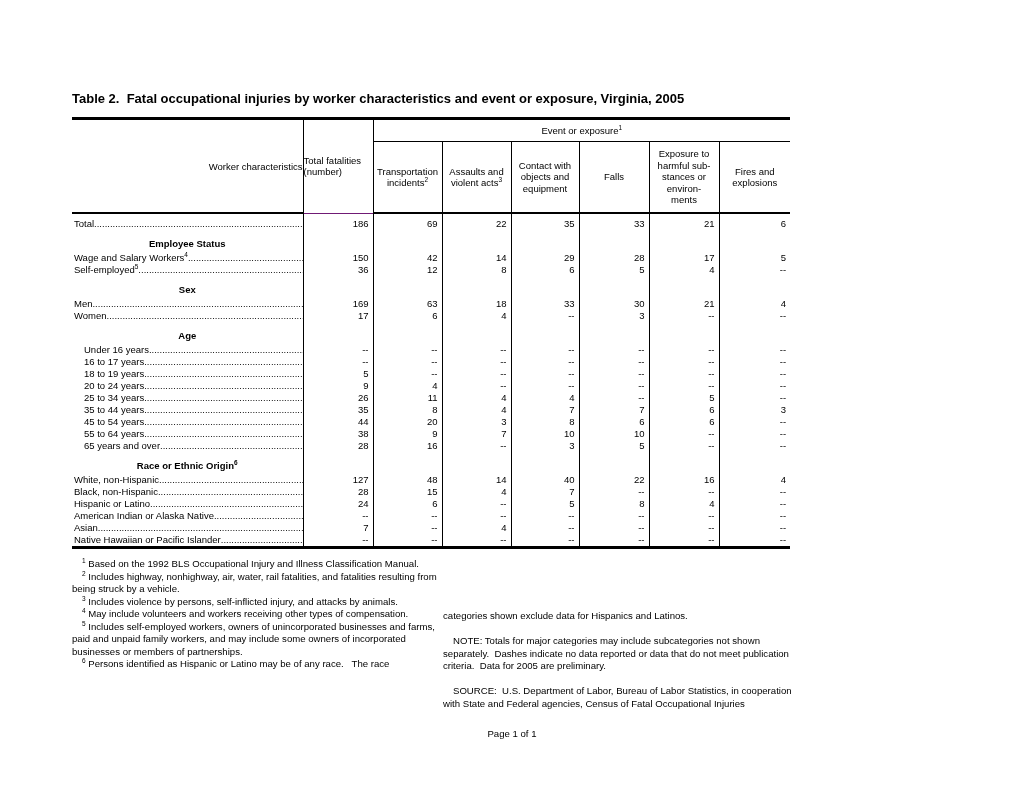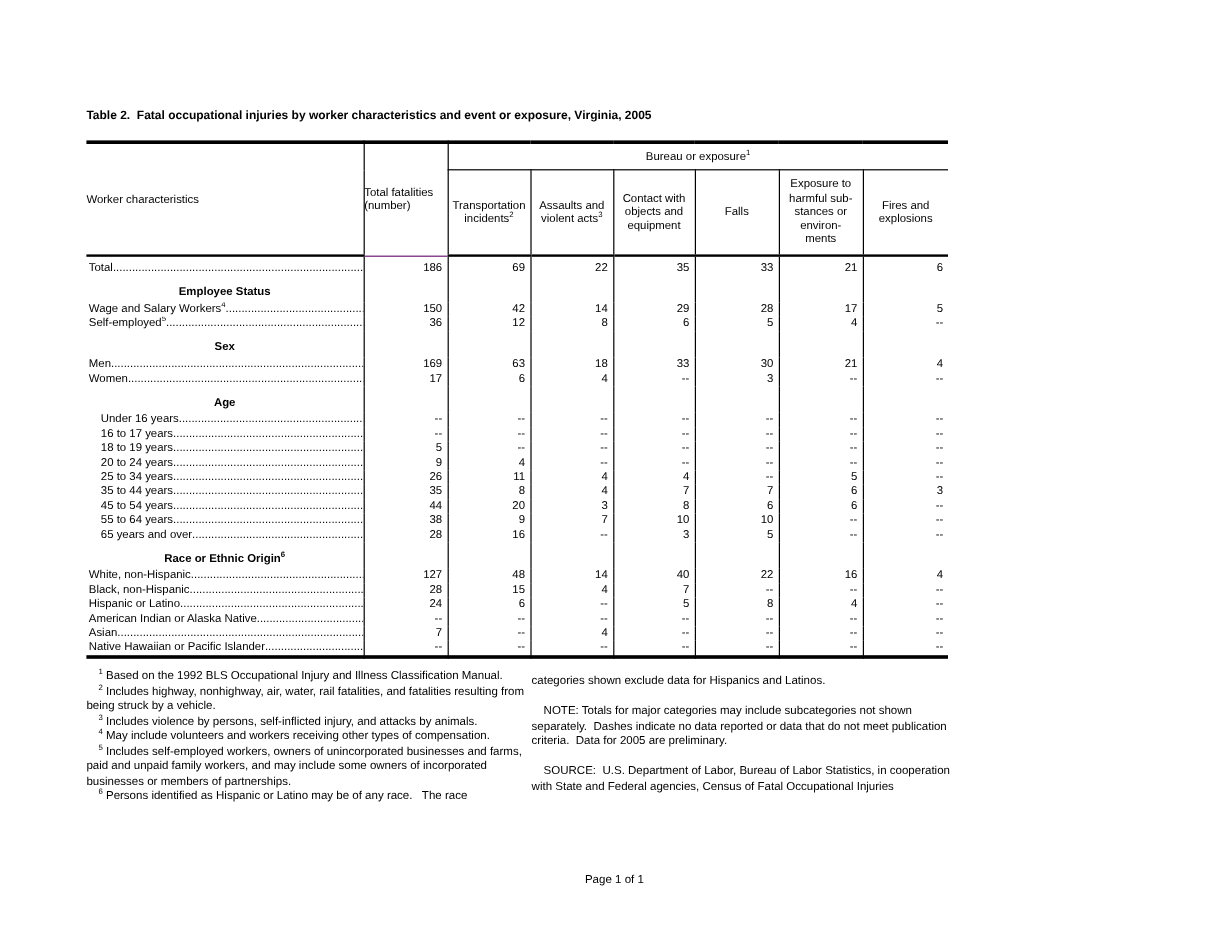--- a/index.html
+++ b/index.html
@@ -9,21 +9,21 @@
     height: 791px;
     background: #ffffff;
     color: #000000;
     font-family: "Liberation Sans", sans-serif;
     overflow: hidden;
   }
   .title {
     position: absolute;
     left: 72px;
     top: 91px;
-    font-size: 10px;
+    font-size: 13px;
     font-weight: bold;
     white-space: pre-wrap;
   }
   .tablewrap {
     position: absolute;
     left: 72px;
     top: 117px;
     width: 718px;
   }
   table.fatal {
@@ -31,21 +31,21 @@
     table-layout: fixed;
     width: 718px;
     border-top: 3px solid #000;
     border-bottom: 3px solid #000;
     font-size: 9.5px;
   }
   table.fatal th { font-weight: normal; padding: 0; }
   .worker-th {
     border-right: 1.5px solid #000;
     border-bottom: 2px solid #000;
-    text-align: left;
+    text-align: right;
     vertical-align: middle;
     font-size: 9.5px;
   }
   .total-th {
     border-right: 1.5px solid #000;
     border-bottom: 1px solid #701a75;
     text-align: left;
     vertical-align: middle;
     line-height: 11.5px;
     margin-top: 44px;
@@ -98,21 +98,21 @@
   }
   .fn-left { width: 371px; }
   .fn-right { width: 356px; margin-top: 4px; }
   p.fn {
     margin: 0;
     font-size: 9.6px;
     line-height: 12.5px;
     text-indent: 10px;
     white-space: pre-wrap;
   }
-  p.fn-cont { text-indent: 0; }
+  p.fn-cont { text-indent: 0; margin-top: 48px; }
   p.fn-spaced { margin-top: 12.5px; }
   .pagefooter {
     position: absolute;
     top: 728px;
     left: 0;
     width: 1024px;
     text-align: center;
     font-size: 9.6px;
   }
 </style>
@@ -138,21 +138,21 @@
       <thead>
         <tr>
           <th class="worker-th" rowspan="2">
             <span>Worker characteristics</span>
           </th>
           <th class="total-th" rowspan="2">
             <span>Total fatalities</span><br>
             <span>(number)</span>
           </th>
           <th class="event-group-th" colspan="6">
-            <span>Bureau or exposure</span><sup>1</sup>
+            <span>Event or exposure</span><sup>1</sup>
           </th>
         </tr>
         <tr>
             <th class="event-th">Transportation<br>incidents<sup>2</sup></th>
             <th class="event-th">Assaults and<br>violent acts<sup>3</sup></th>
             <th class="event-th">Contact with<br>objects and<br>equipment</th>
             <th class="event-th">Falls</th>
             <th class="event-th">Exposure to<br>harmful sub-<br>stances or<br>environ-<br>ments</th>
             <th class="event-th">Fires and<br>explosions</th>
           </tr>

